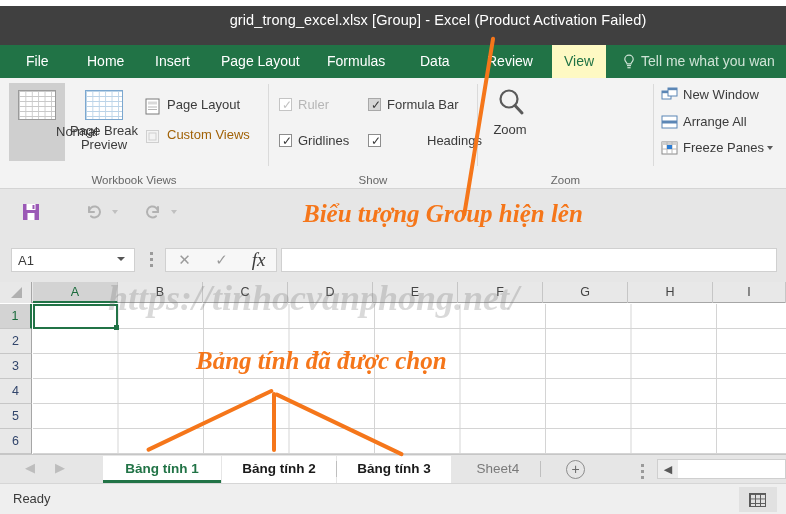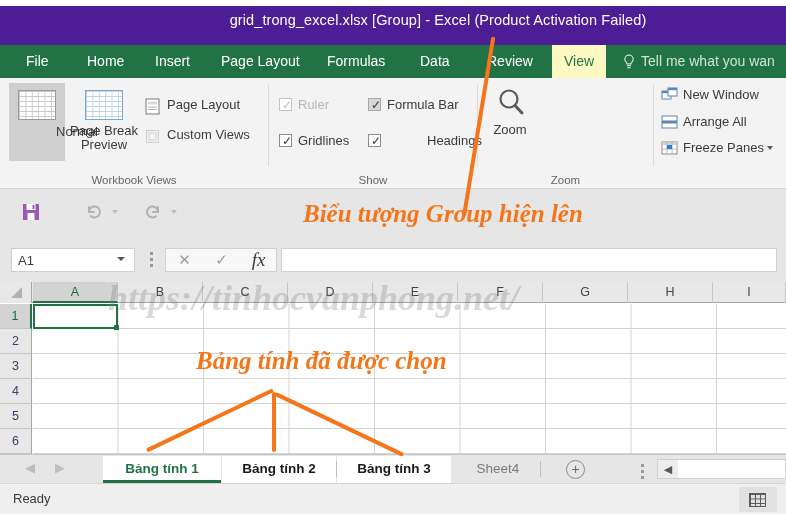--- a/index.html
+++ b/index.html
@@ -8,21 +8,21 @@
     font-family: "Liberation Sans", sans-serif;
     background: #ffffff;
     overflow: hidden;
     position: relative;
   }
   #app { position: relative; width: 786px; height: 514px; overflow: hidden; }
 
   
   .titlebar {
     position: absolute; left: 0; top: 0; width: 786px; height: 45px;
-    background: #4c1d95;
+    background: #404040;
   }
   .titlebar .topstrip {
     position:absolute; left:0; top:0; width:786px; height:6px; background:#ffffff;
   }
   .title-text {
     position: absolute; left: 0; top: 12px; width: 786px;
     text-align: center; color: #ffffff;
     font-size: 14.5px; letter-spacing: 0.1px;
     white-space: nowrap;
     padding-left: 90px;
@@ -63,21 +63,21 @@
     text-align: center; white-space: nowrap;
   }
   .grp-sep {
     position: absolute; top: 6px; width: 1px; height: 82px; background: #dadada;
   }
 
   .btn { position: absolute; cursor: default; }
   .btn-label {
     font-size: 13px; color: #3b3b3b; text-align: center; white-space: nowrap; line-height: 14px;
   }
-  .btn-label.disabled { color: #404040; }
+  .btn-label.disabled { color: #a16207; }
 
   .normal-sel { background: #cfcfcf; }
 
   
   .mini-grid {
     border: 1px solid #9a9a9a; background: #ffffff;
     background-image:
       linear-gradient(to right, #c9c9c9 1px, transparent 1px),
       linear-gradient(to bottom, #c9c9c9 1px, transparent 1px);
   }

